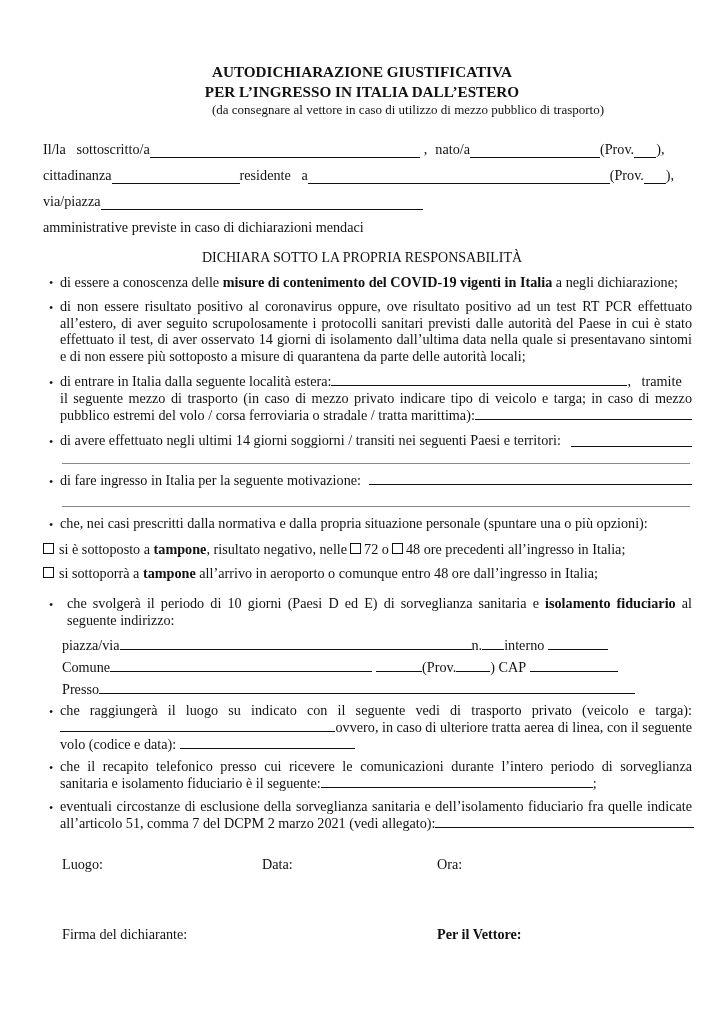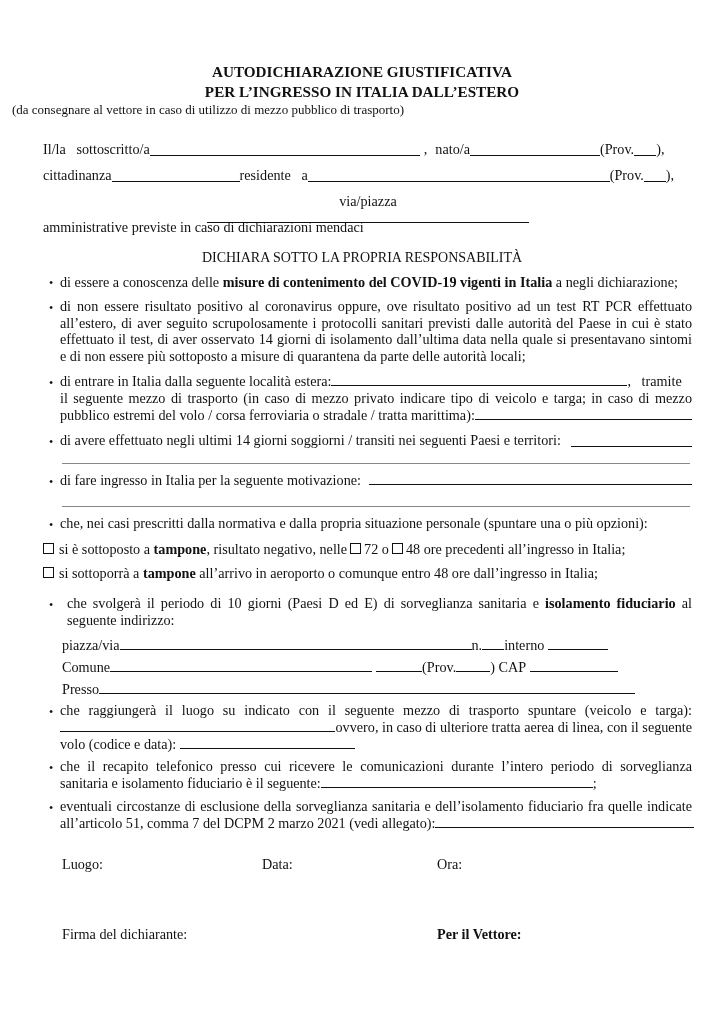--- a/index.html
+++ b/index.html
@@ -1,30 +1,30 @@
 <!DOCTYPE html>
 <html><head>
 <meta charset="utf-8">
 <style>
   html, body { margin: 0; padding: 0; background: #ffffff; }
   body { width: 724px; height: 1023px; position: relative; overflow: hidden;
          font-family: "Liberation Serif", "DejaVu Serif", serif; color: #111; font-size: 14.2px; }
   .abs { position: absolute; white-space: nowrap; }
   .title { position: absolute; left: 0; width: 724px; text-align: center; font-weight: bold; font-size: 15.2px; }
-  .subtitle { position: absolute; left: 12px; width: 604px; text-align: left; font-size: 13px; }
+  .subtitle { position: absolute; left: 0; width: 604px; text-align: right; font-size: 13px; }
   .center { position: absolute; left: 0; width: 724px; text-align: center; font-size: 14px; }
   .line { display: inline-block; border-bottom: 1.3px solid #111; height: 12px; vertical-align: baseline; }
   .hline { position: absolute; border-bottom: 1.2px solid #111; height: 0; }
   .hline.grey { border-bottom: 1px solid #888; }
   .bullet { position: absolute; font-size: 12px; }
   .para { position: absolute; line-height: 16.5px; text-align: justify; }
   b { font-weight: bold; }
   .cb { display: inline-block; width: 9px; height: 9px; border: 1px solid #111; margin-right: 5px; vertical-align: 0px; }
   .cb-inline { display: inline-block; width: 9px; height: 9px; border: 1px solid #111; margin: 0 3px 0 3px; vertical-align: 0px; }
-  .row { position: absolute; left: 43px; width: 650px; display: flex; align-items: center; white-space: nowrap; }
+  .row { position: absolute; left: 43px; width: 650px; display: flex; align-items: flex-end; white-space: nowrap; }
   .fill { flex: 1; border-bottom: 1.3px solid #111; height: 12px; }
 </style>
 </head>
 <body>
 
 <div class="title" style="top:63px;">AUTODICHIARAZIONE GIUSTIFICATIVA</div>
 <div class="title" style="top:83px;">PER L’INGRESSO IN ITALIA DALL’ESTERO</div>
 <div class="subtitle" style="top:102px;">(da consegnare al vettore in caso di utilizzo di mezzo pubblico di trasporto)</div>
 
 <div class="row" style="top:141px;">
@@ -41,21 +41,21 @@
 <div class="row" style="top:167px;">
   <span>cittadinanza</span>
   <span class="line" style="width:128px;"></span>
   <span style="white-space:pre;">residente   a</span>
   <span class="line" style="width:302px;"></span>
   <span>(Prov.</span>
   <span class="line" style="width:22px;"></span>
   <span>),</span>
 </div>
 
-<div class="row" style="top:193px;flex-direction:column;">
+<div class="row" style="top:193px;">
   <span>via/piazza</span>
   <span class="line" style="width:322px;"></span>
 </div>
 <div class="abs" style="left:43px; top:219px;">amministrative previste in caso di dichiarazioni mendaci</div>
 
 <div class="center" style="top:250px;">DICHIARA SOTTO LA PROPRIA RESPONSABILITÀ</div>
 
 <span class="bullet" style="left:49px; top:276px;">•</span>
 <div class="abs" style="left:60px; top:274px;">
   <span>di essere a conoscenza delle </span><b>misure di contenimento del COVID-19 vigenti in Italia</b><span> a negli dichiarazione;</span>
@@ -125,21 +125,21 @@
   <span style="margin-right:4px;">) CAP</span>
   <span class="line" style="width:88px;"></span>
 </div>
 
 <div class="abs" style="left:62px; top:681px; display:flex; align-items:baseline;">
   <span>Presso</span>
   <span class="line" style="width:536px;"></span>
 </div>
 
 <span class="bullet" style="left:49px; top:705px;">•</span>
-<div class="abs" style="left:60px; top:702px; width:632px; text-align:justify; text-align-last:justify;">che raggiungerà il luogo su indicato con il seguente mezzo di trasporto spuntare (veicolo e targa):</div>
+<div class="abs" style="left:60px; top:702px; width:632px; text-align:justify; text-align-last:justify;">che raggiungerà il luogo su indicato con il seguente vedi di trasporto privato (veicolo e targa):</div>
 <div class="abs" style="left:60px; top:719px; width:632px; display:flex; align-items:baseline;">
   <span class="line" style="width:282px;"></span>
   <span>ovvero, in caso di ulteriore tratta aerea di linea, con il seguente</span>
 </div>
 <div class="abs" style="left:60px; top:736px; display:flex; align-items:baseline;">
   <span style="margin-right:4px;">volo (codice e data):</span>
   <span class="line" style="width:175px;"></span>
 </div>
 
 <span class="bullet" style="left:49px; top:761px;">•</span>

